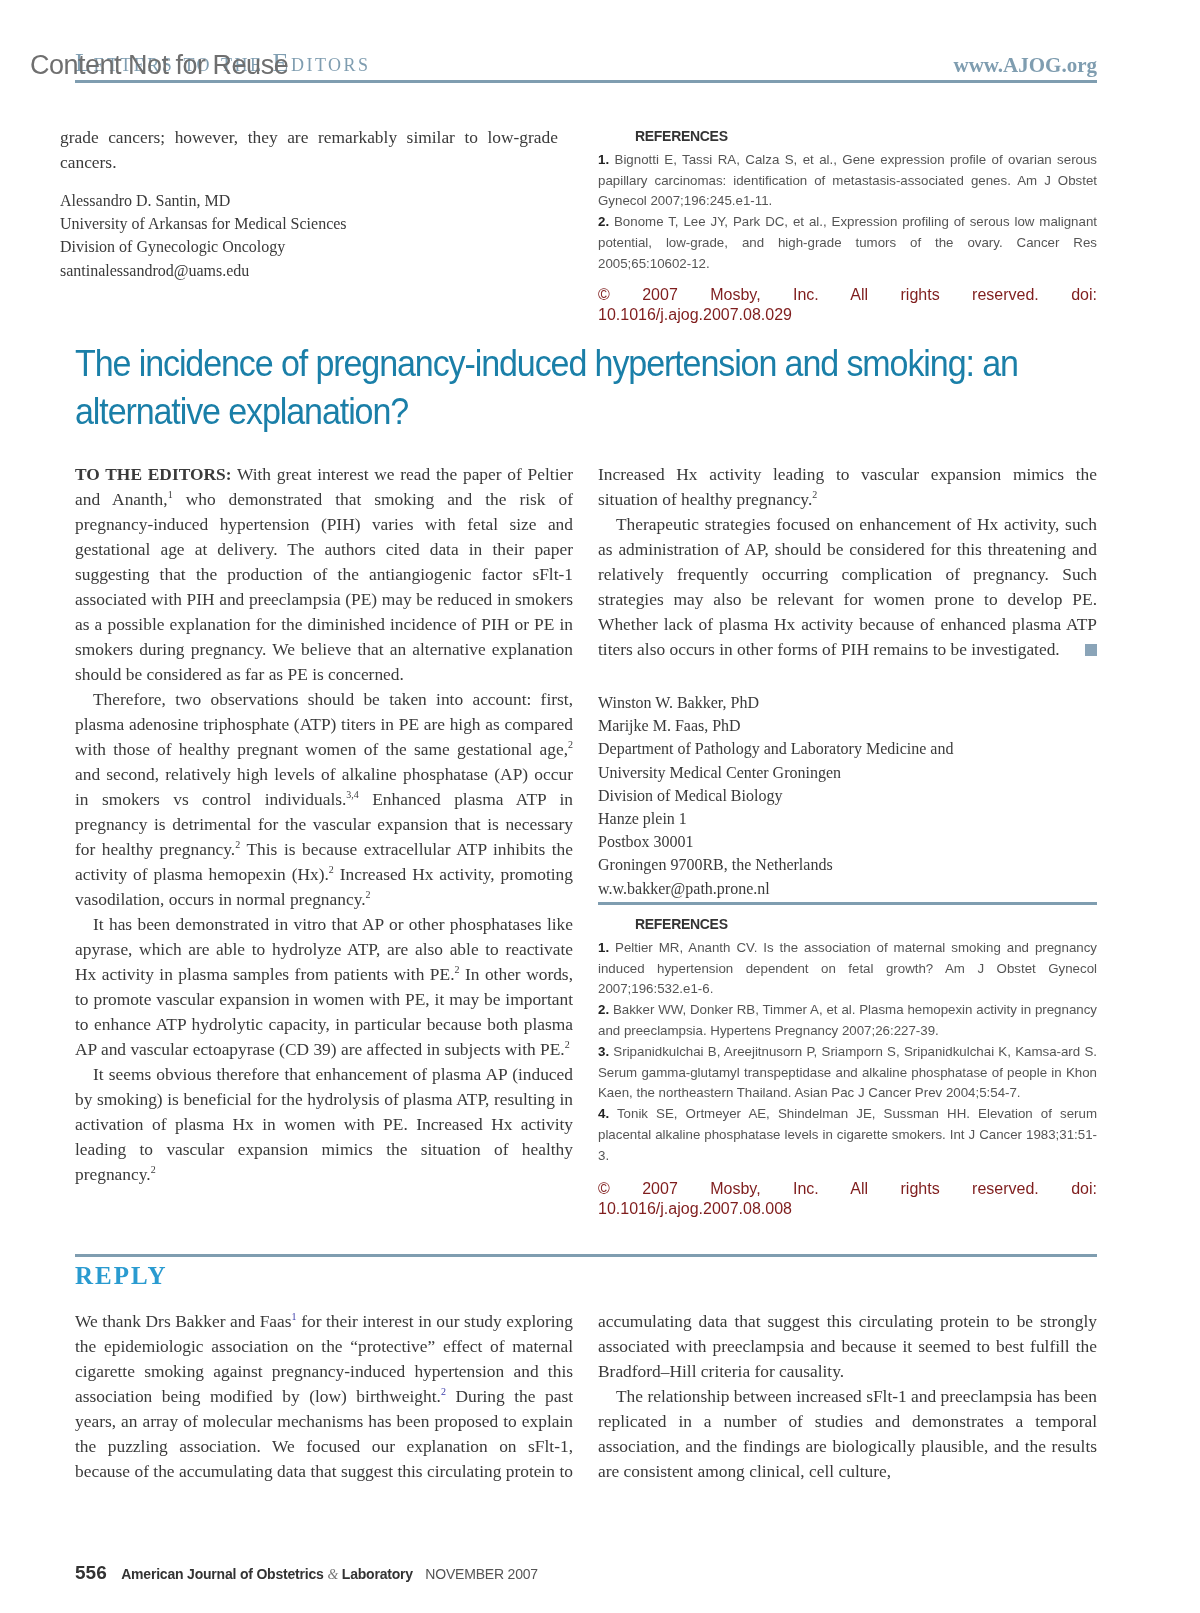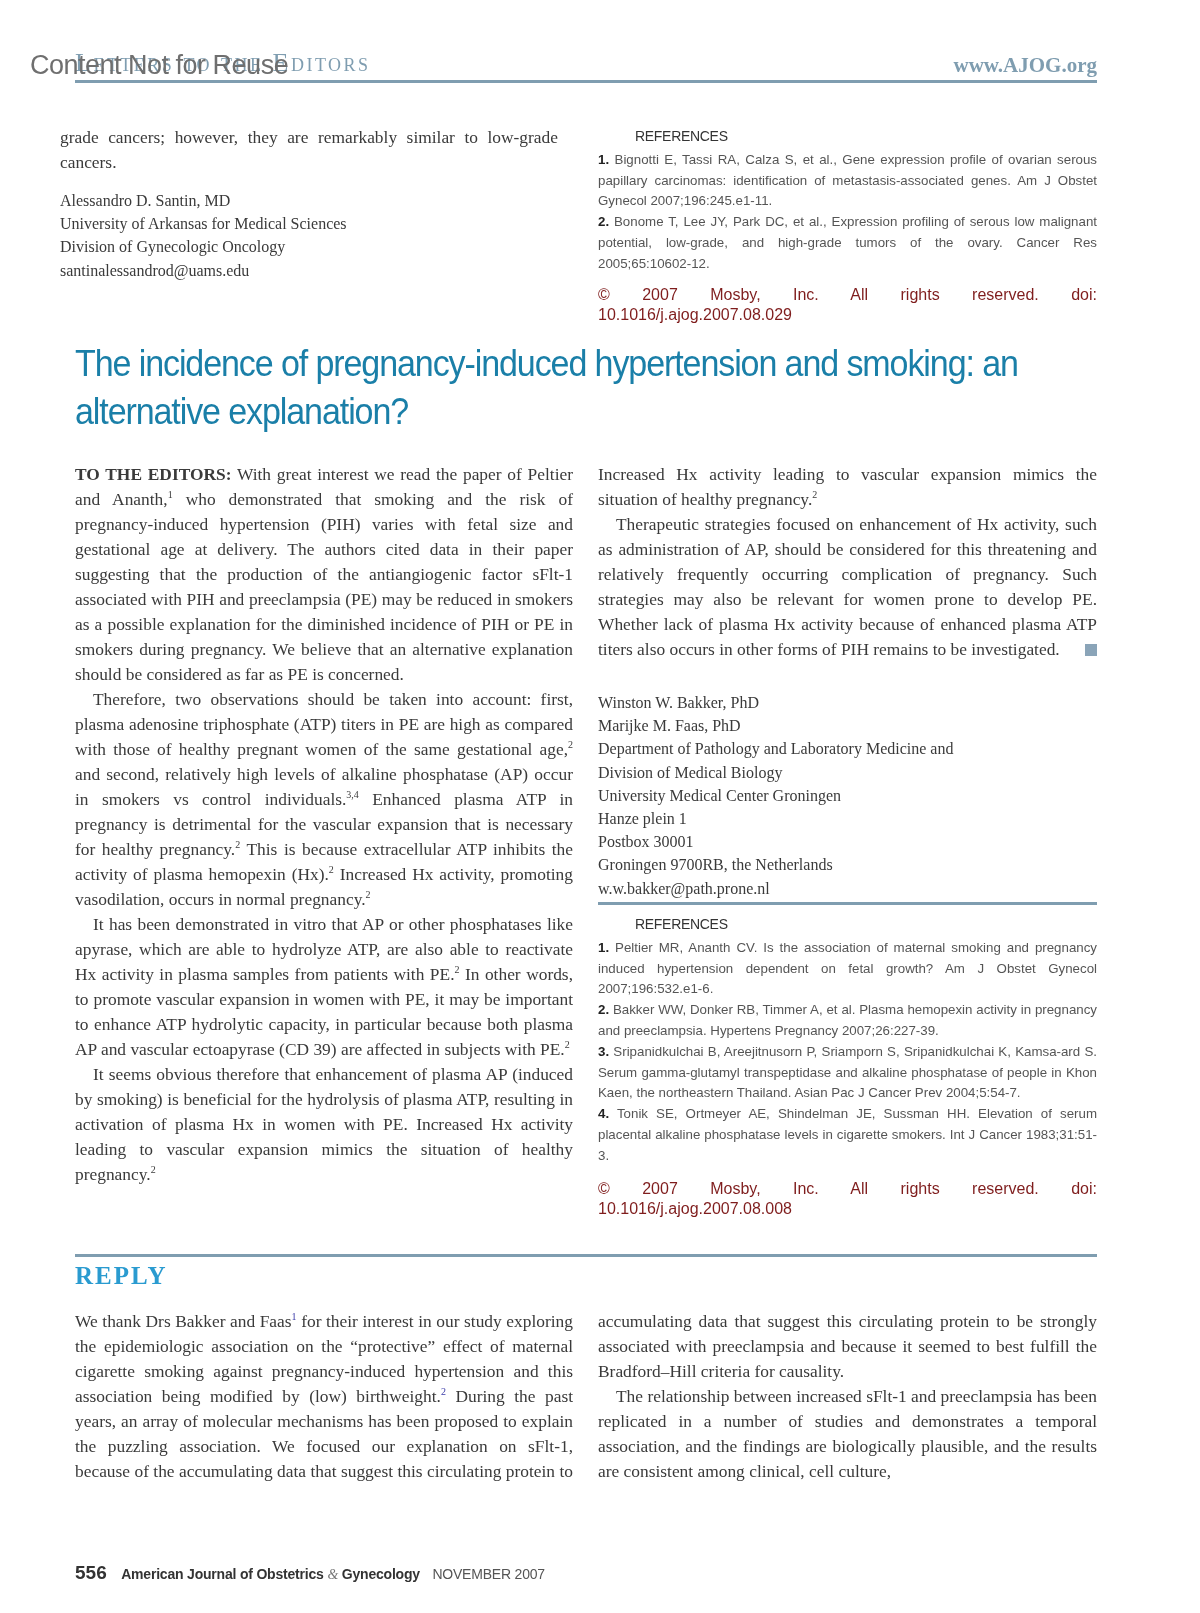--- a/index.html
+++ b/index.html
@@ -11,21 +11,21 @@
   .running-head .site { position: absolute; right: 0; bottom: 2px; font-family: "Liberation Serif", serif; font-size: 21px; font-weight: bold; color: #7f9db0; }
 
   .col { position: absolute; font-family: "Liberation Serif", serif; font-size: 17.4px; line-height: 25px; color: #3a3a3a; text-align: justify; }
   .col p { margin: 0; }
   .col p.indent { text-indent: 18px; }
   sup { font-size: 10px; line-height: 0; vertical-align: 7px; }
   .sup-blue { color: #3a3aa8; }
 
   .sig { font-family: "Liberation Serif", serif; font-size: 16px; line-height: 23.2px; color: #3a3a3a; }
   .refs { font-family: "Liberation Sans", sans-serif; font-size: 13.3px; line-height: 20.8px; color: #555; text-align: justify; }
-  .refs .hd { font-weight: normal; color: #333; font-size: 14px; letter-spacing: -0.3px; margin-bottom: 3px; padding-left: 37px; }
+  .refs .hd { font-weight: bold; color: #333; font-size: 14px; letter-spacing: -0.3px; margin-bottom: 3px; padding-left: 37px; }
   .refs .num { font-weight: bold; color: #222; }
   .copyright { font-family: "Liberation Sans", sans-serif; font-size: 16px; color: #7f1d1d; }
 
   .title { position: absolute; left: 75px; top: 340px; width: 1040px; font-family: "Liberation Sans", sans-serif; font-size: 37px; line-height: 48px; color: #1a7fa8; letter-spacing: -1.2px; transform: scaleX(0.92); transform-origin: left top; }
 
   .rule { position: absolute; height: 3px; background: #7f9db0; }
   .reply-head { position: absolute; left: 75px; top: 1262px; font-family: "Liberation Serif", serif; font-weight: bold; font-size: 25px; letter-spacing: 2px; color: #2a9bd0; }
   .end-mark { display: inline-block; width: 12px; height: 12px; background: #8aa4b8; float: right; margin-top: 7px; }
 
   .footer { position: absolute; left: 75px; top: 1562px; font-family: "Liberation Sans", sans-serif; color: #333; }
@@ -73,22 +73,22 @@
 <div class="col" style="left:598px; top:462px; width:499px; height:240px; overflow:hidden;">
   
 </div>
 <div class="col" style="left:598px; top:462px; width:499px;">
   <p>Increased Hx activity leading to vascular expansion mimics the situation of healthy pregnancy.<sup>2</sup></p>
   <p class="indent"><span>Therapeutic strategies focused on enhancement of Hx activity, such as administration of AP, should be considered for this threatening and relatively frequently occurring complication of pregnancy. Such strategies may also be relevant for women prone to develop PE. Whether lack of plasma Hx activity because of enhanced plasma ATP titers also occurs in other forms of PIH remains to be investigated.</span><span class="end-mark"></span></p>
   <div class="sig" style="margin-top:29px;">
     <div>Winston W. Bakker, PhD</div>
     <div>Marijke M. Faas, PhD</div>
     <div>Department of Pathology and Laboratory Medicine and</div>
+    <div>University Medical Center Groningen</div>
     <div>Division of Medical Biology</div>
-    <div>University Medical Center Groningen</div>
     <div>Hanze plein 1</div>
     <div>Postbox 30001</div>
     <div>Groningen 9700RB, the Netherlands</div>
     <div>w.w.bakker@path.prone.nl</div>
   </div>
 </div>
 
 <div class="rule" style="left:598px; top:902px; width:499px;"></div>
 
 <div class="refs" style="position:absolute; left:598px; top:914px; width:499px;">
@@ -107,15 +107,15 @@
   <p><span>We thank Drs Bakker and Faas</span><sup class="sup-blue">1</sup><span> for their interest in our study exploring the epidemiologic association on the “protective” effect of maternal cigarette smoking against pregnancy-induced hypertension and this association being modified by (low) birthweight.</span><sup class="sup-blue">2</sup><span> During the past years, an array of molecular mechanisms has been proposed to explain the puzzling association. We focused our explanation on sFlt-1, because of the accumulating data that suggest this circulating protein to be strongly associated with preeclampsia and because it seemed to best fulfill the Bradford–Hill criteria for causality.</span></p>
 </div>
 
 <div class="col" style="left:598px; top:1309px; width:499px;">
   <p>accumulating data that suggest this circulating protein to be strongly associated with preeclampsia and because it seemed to best fulfill the Bradford–Hill criteria for causality.</p>
   <p class="indent">The relationship between increased sFlt-1 and preeclampsia has been replicated in a number of studies and demonstrates a temporal association, and the findings are biologically plausible, and the results are consistent among clinical, cell culture,</p>
 </div>
 
 <div class="footer">
   <span class="page">556</span>
-  <span class="journal"><span>American Journal of Obstetrics</span> <span class="amp">&amp;</span> <span>Gynecology</span></span>
+  <span class="journal"><span>American Journal of Obstetrics</span> <span class="amp">&amp;</span> <span>Laboratory</span></span>
   <span class="date">NOVEMBER 2007</span>
 </div>
 
 </body></html>

